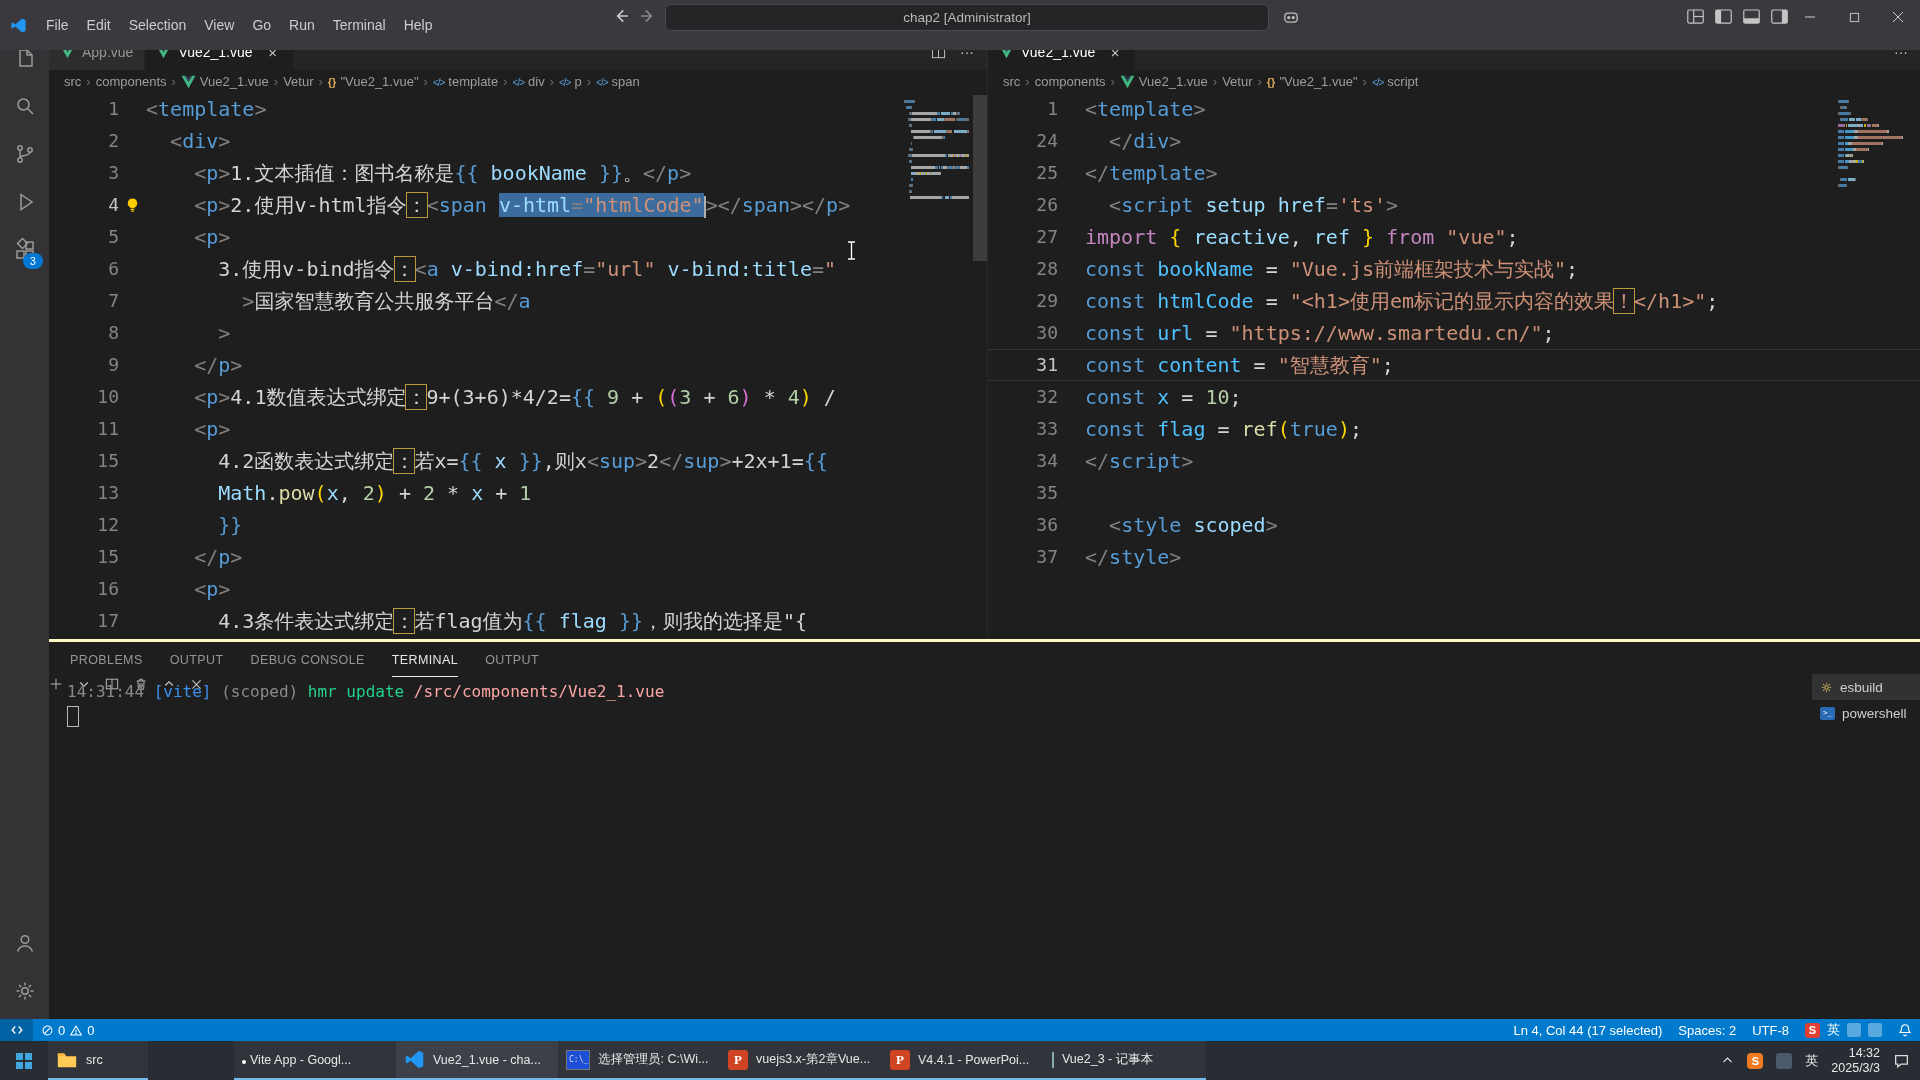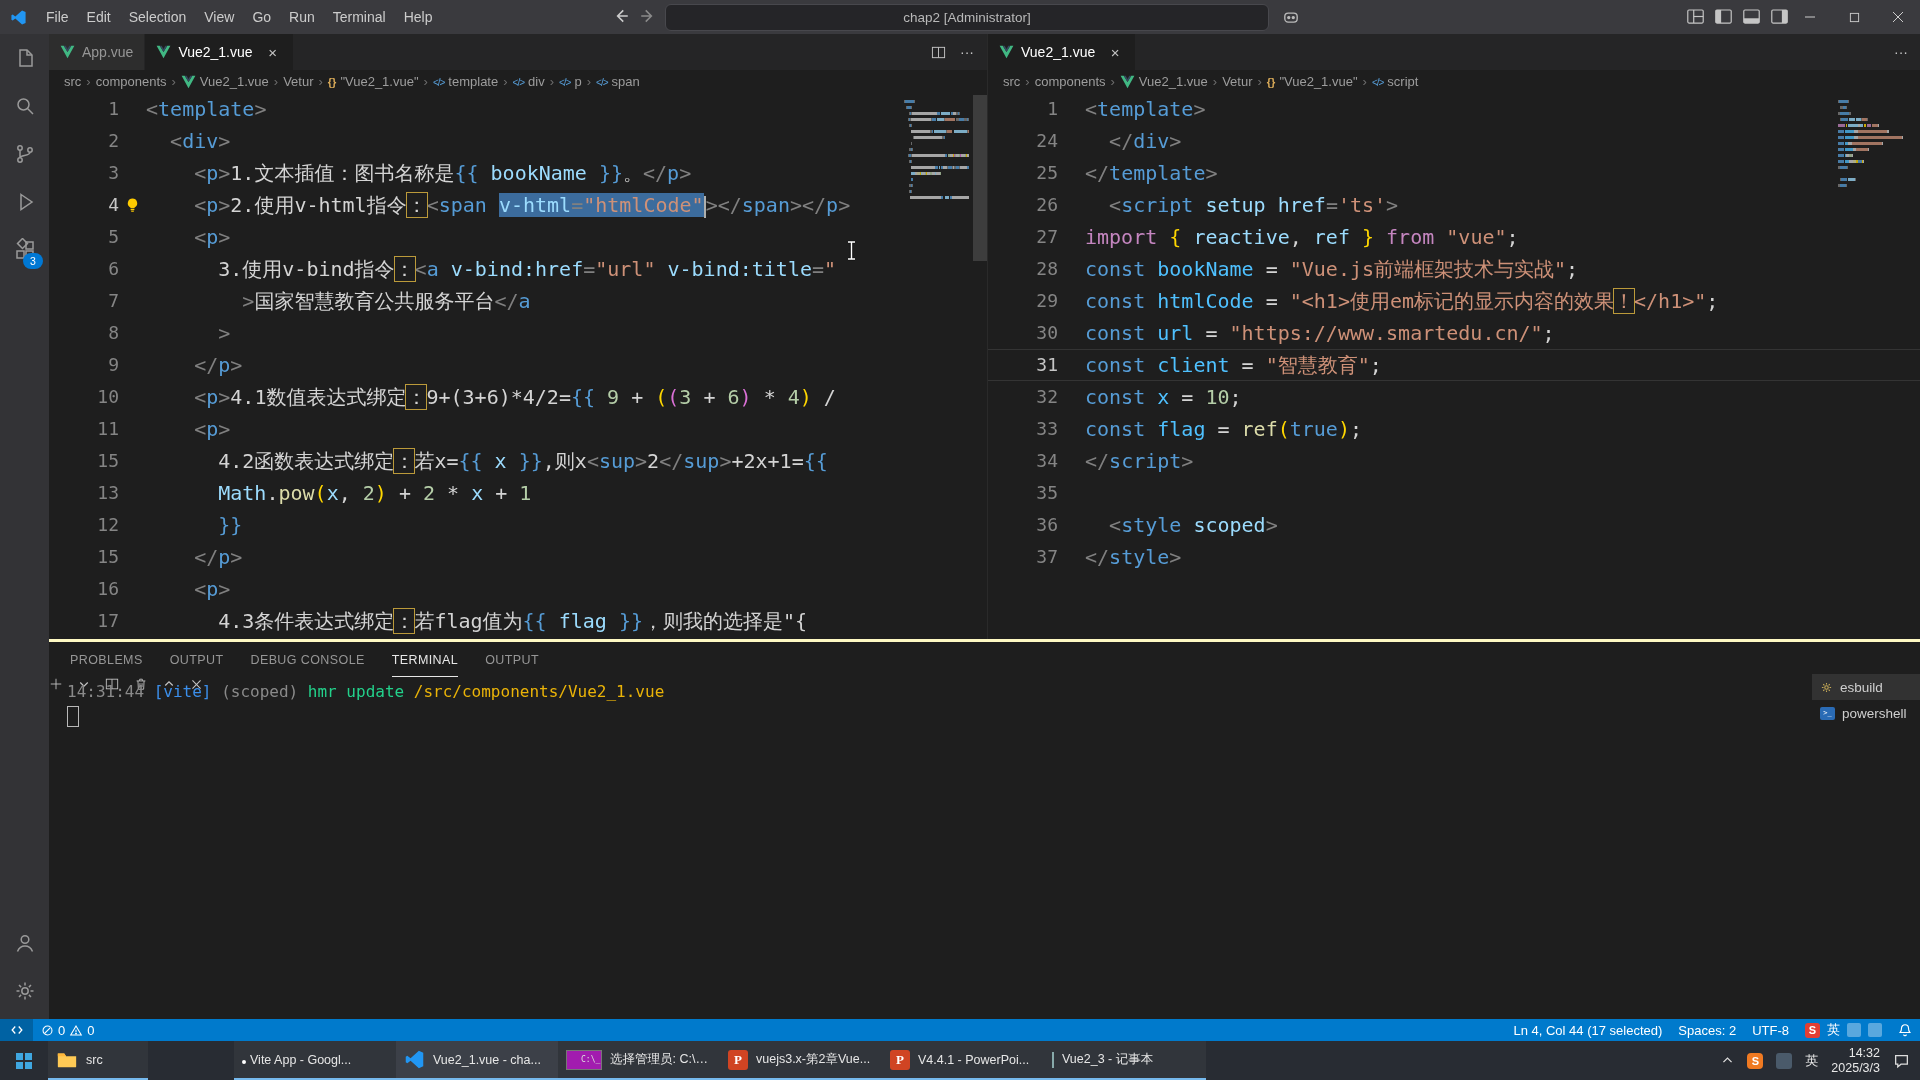--- a/index.html
+++ b/index.html
@@ -1,19 +1,19 @@
 <!DOCTYPE html>
 <html><head>
 <meta charset="utf-8">
 <style>
   html,body{margin:0;padding:0;width:1920px;height:1080px;overflow:hidden;background:#1e1e1e;
     font-family:"Liberation Sans",sans-serif;-webkit-font-smoothing:antialiased;position:relative;color:#ccc}
   svg{display:block}
   
-  .titlebar{position:absolute;top:0;left:0;right:0;height:34px;background:#3a3a3e;display:flex;align-items:center;z-index:30}
+  .titlebar{position:absolute;top:0;left:0;right:0;height:50px;background:#3a3a3e;display:flex;align-items:center;z-index:30}
   .vslogo{margin:0 10px 0 10px}
   .menus{display:flex;height:100%}
   .menu{padding:0 9px;font-size:14px;display:flex;align-items:center;color:#cccccc}
   .navbtn{position:absolute;top:7px;color:#bbb}
   .cmdcenter{position:absolute;left:665px;top:4px;width:602px;height:25px;background:#252528;border:1px solid #48484d;
     border-radius:6px;display:flex;align-items:center;justify-content:center;font-size:13.5px;color:#b9b9b9}
   .copilot{position:absolute;left:1282px;top:8px}
   .tb-icons{position:absolute;left:1686px;top:7px;display:flex;gap:9px}
   .winctrls{position:absolute;right:0;top:0;height:34px;display:flex}
   .wbtn{width:44px;height:34px;display:flex;align-items:center;justify-content:center}
@@ -56,21 +56,21 @@
   .mb{height:3px;display:inline-block;opacity:.75}
   .sbar{position:absolute;right:0;top:2px;width:14px;height:166px;background:rgba(121,121,121,.35)}
   .ibeam{position:absolute;left:796px;top:206px;z-index:9}
   
   .panel{position:absolute;left:49px;right:0;top:639px;height:380px;background:#1e1e1e;border-top:3px solid #fef9c3;z-index:4}
   .ptabs{height:35px;display:flex;align-items:stretch;padding-left:21px;gap:27px;font-size:12.5px;letter-spacing:.4px;color:#969696}
   .ptab{display:flex;align-items:center}
   .ptab.act{color:#e7e7e7;box-shadow:inset 0 -1px 0 #e7e7e7}
   .pacts{margin-left:auto;display:flex;align-items:center;gap:15px;padding-right:16px;color:#c5c5c5}
   .term{position:absolute;left:18px;top:38px;font-family:"DejaVu Sans Mono",monospace;font-size:16px;line-height:24px}
-  .tdim{color:#8a8a8a}.tblue{color:#3b8eea}.tgreen{color:#23d18b}.td{color:#eab308}
+  .tdim{color:#8a8a8a}.tblue{color:#3b8eea}.tgreen{color:#23d18b}.td{color:#fca5a5}
   .cursorbox{width:10px;height:19px;border:1px solid #b9b9b9;margin-top:2px}
   .plist{position:absolute;right:0;top:32px;width:108px;font-size:13.5px;color:#cfcfcf}
   .prow{height:26px;display:flex;align-items:center;gap:7px;padding-left:8px}
   .prow.selrow{background:rgba(255,255,255,.09)}
   .ps-chip{width:15px;height:13px;border-radius:2px;background:#2a6bb5;color:#fff;font-size:7px;display:flex;align-items:center;justify-content:center;font-family:"DejaVu Sans Mono",monospace}
   
   .statusbar{position:absolute;left:0;right:0;top:1019px;height:22px;background:#007acc;color:#fff;display:flex;align-items:center;font-size:13px;z-index:20}
   .sb-remote{width:33px;height:22px;background:#0062a3;display:flex;align-items:center;justify-content:center}
   .sb-item{display:flex;align-items:center;gap:4px;padding:0 8px;height:100%}
   .sb-right{margin-left:auto;display:flex;align-items:center;height:100%}
@@ -83,21 +83,21 @@
   .winlogo i{background:#3fa7e0}
   .tbtn{width:146px;display:flex;align-items:center;gap:8px;padding:0 8px;color:#e6e6e6;font-size:12.5px;border-bottom:2px solid transparent;overflow:hidden;white-space:nowrap}
   .tbtn .lbl{overflow:hidden;text-overflow:ellipsis}
   .tbtn.open{border-bottom-color:#76b9ed;background:rgba(255,255,255,.045)}
   .tbtn.activeb{background:#3c4048}
   .tbtn-src{width:84px}
   .tbtn-gap{margin-left:86px}
   .ic22{width:22px;height:22px;flex:0 0 22px}
   .ic-chrome{width:20px;height:20px;flex:0 0 20px;border-radius:50%;background:conic-gradient(#ea4335 0 33%,#fbbc05 0 66%,#34a853 0 100%);position:relative}
   .ic-chrome::after{content:"";position:absolute;inset:23%;background:#4285f4;border:2px solid #fff;border-radius:50%}
-  .ic-cmd{width:20px;height:18px;background:#a21caf;border:1px solid #777;color:#ddd;font-size:8px;display:flex;align-items:center;padding-left:14px;font-family:"DejaVu Sans Mono",monospace}
+  .ic-cmd{width:20px;height:18px;background:#1d4ed8;border:1px solid #777;color:#ddd;font-size:8px;display:flex;align-items:center;padding-left:2px;font-family:"DejaVu Sans Mono",monospace}
   .ic-ppt{width:20px;height:20px;border-radius:3px;background:#d04423;color:#fff;font-weight:bold;font-size:13px;display:flex;align-items:center;justify-content:center;font-family:"Liberation Serif",serif}
   .ic-note{width:17px;height:20px;background:linear-gradient(#9db8d2 0 3px,#f5f6f8 3px);border:1px solid #8aa;box-shadow:inset 0 -2px 0 #dde, inset 0 -5px 0 #fff}
   .tray{margin-left:auto;display:flex;align-items:center;gap:13px;padding-right:10px;color:#e8e8e8}
   .tr-ic1{width:16px;height:16px;border-radius:4px;background:#f07a22;color:#fff;font-size:11px;font-weight:bold;display:flex;align-items:center;justify-content:center}
   .tr-ic2{width:16px;height:16px;border-radius:3px;background:#4a5a6a}
   .tr-ime{font-size:13px}
   .clock{text-align:right;font-size:12.5px;line-height:15px}
 </style>
 <style>.tk.p{color:#808080}.tk.t{color:#569cd6}.tk.a{color:#9cdcfe}.tk.s{color:#ce9178}.tk.d{color:#d4d4d4}.tk.k{color:#569cd6}.tk.i{color:#c586c0}.tk.v{color:#9cdcfe}.tk.c{color:#4fc1ff}.tk.n{color:#b5cea8}.tk.f{color:#dcdcaa}.tk.b1{color:#ffd700}.tk.b2{color:#da70d6}</style></head>
 <body>
@@ -673,21 +673,21 @@
         <div class="line">
           <span class="num">29</span>
           <span class="lc"><span class="tk k">const</span><span class="tk d"> </span><span class="tk c">htmlCode</span><span class="tk d"> = </span><span class="tk s">"&lt;h1&gt;使用em标记的显示内容的效果</span><span class="tk s box">！</span><span class="tk s">&lt;/h1&gt;"</span><span class="tk d">;</span></span>
         </div>
         <div class="line">
           <span class="num">30</span>
           <span class="lc"><span class="tk k">const</span><span class="tk d"> </span><span class="tk c">url</span><span class="tk d"> = </span><span class="tk s">"</span><span class="tk s lnk">https://www.smartedu.cn/</span><span class="tk s">"</span><span class="tk d">;</span></span>
         </div>
         <div class="line cur">
           <span class="num on">31</span>
-          <span class="lc"><span class="tk k">const</span><span class="tk d"> </span><span class="tk c">client</span><span class="tk d"> = </span><span class="tk s">"智慧教育"</span><span class="tk d">;</span></span>
+          <span class="lc"><span class="tk k">const</span><span class="tk d"> </span><span class="tk c">content</span><span class="tk d"> = </span><span class="tk s">"智慧教育"</span><span class="tk d">;</span></span>
         </div>
         <div class="line">
           <span class="num">32</span>
           <span class="lc"><span class="tk k">const</span><span class="tk d"> </span><span class="tk c">x</span><span class="tk d"> = </span><span class="tk n">10</span><span class="tk d">;</span></span>
         </div>
         <div class="line">
           <span class="num">33</span>
           <span class="lc"><span class="tk k">const</span><span class="tk d"> </span><span class="tk c">flag</span><span class="tk d"> = </span><span class="tk f">ref</span><span class="tk b1">(</span><span class="tk k">true</span><span class="tk b1">)</span><span class="tk d">;</span></span>
         </div>
         <div class="line">

